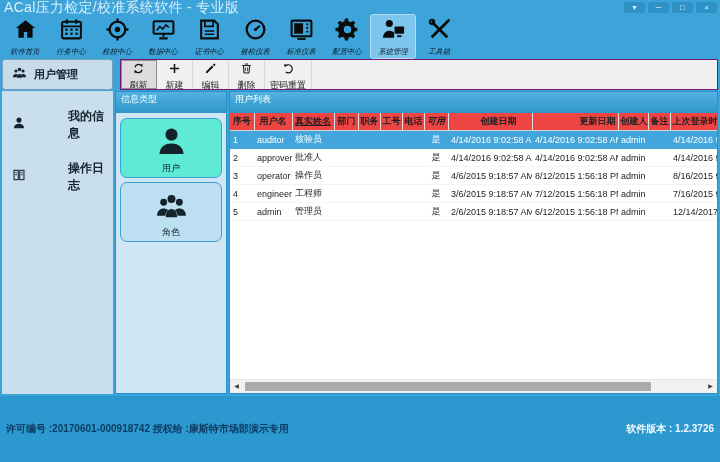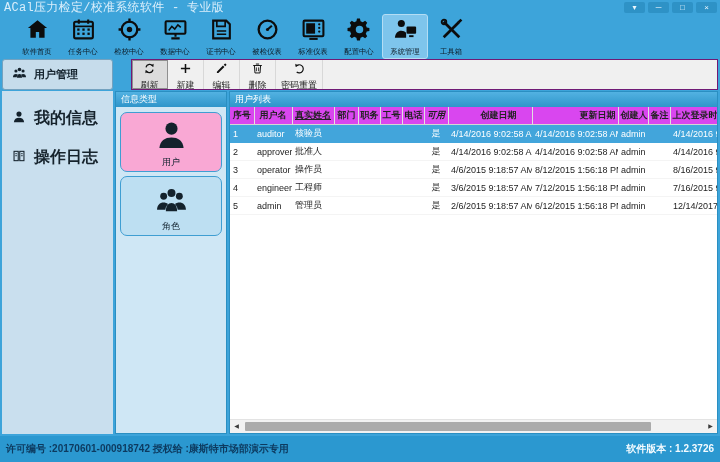--- a/index.html
+++ b/index.html
@@ -4,74 +4,74 @@
 <style>
   html,body{margin:0;padding:0;}
   body{
     width:720px;height:462px;overflow:hidden;
     background:#3da4da;
     font-family:"Liberation Sans", sans-serif;
     display:flex;flex-direction:column;box-sizing:border-box;
   }
   
   .titlebar{height:13px;flex:none;display:flex;align-items:center;padding:1px 3px 0 4px;}
-  .apptitle{font-size:12px;color:#d9eefb;white-space:nowrap;letter-spacing:.3px;font-family:Liberation Mono, monospace;}
+  .apptitle{font-size:14px;color:#d9eefb;white-space:nowrap;letter-spacing:.3px;}
   .winbtns{margin-left:auto;display:flex;gap:3px;}
   .winbtn{width:21px;height:11px;background:#2e92c6;border-radius:2px;color:#eaf6fd;
           font-size:8px;line-height:11px;text-align:center;cursor:default;}
   
-  .toolbar{height:45px;flex:none;display:flex;align-items:stretch;padding:0 14px;}
+  .toolbar{height:45px;flex:none;display:flex;align-items:stretch;padding:0 2px;font-style:italic;}
   .tbitem{width:46px;display:flex;flex-direction:column;align-items:center;justify-content:flex-end;
           padding:2px 0;border:1px solid transparent;border-radius:3px;box-sizing:border-box;}
   .tbitem.selected{background:#7ec5ec;border-color:#b3ddf4;}
   .tbitem svg{width:25px;height:25px;flex:none;}
   .tblabel{font-size:8px;color:#0d1b26;line-height:9px;margin-top:1px;white-space:nowrap;transform:scale(.92);}
   
-  .subheader{height:31px;flex:none;display:flex;gap:18px;padding:0 2px;}
+  .subheader{height:31px;flex:none;display:flex;gap:7px;padding:0 2px;}
   .modulebox{width:111px;flex:none;background:#c6dceb;border:1px solid #74a2bf;border-radius:3px;
              display:flex;align-items:center;gap:7px;padding-left:9px;box-sizing:border-box;}
   .modulebox svg{width:15px;height:15px;}
   .modlabel{font-size:11px;font-weight:bold;color:#15242f;}
   .actionbar{flex:1;background:#f0f0f0;border:1px solid #701a75;display:flex;align-items:stretch;box-sizing:border-box;}
   .abtn{min-width:36px;padding:1px 5px 0;display:flex;flex-direction:column;align-items:center;justify-content:center;
         border-right:1px solid #d8d8d8;box-sizing:border-box;}
   .abtn.selected{background:#dcdcdc;outline:1px solid #8f8f8f;outline-offset:-1px;}
   .abtn svg{width:13px;height:13px;}
   .ablabel{font-size:9px;color:#1c1c1c;line-height:10px;margin-top:1px;white-space:nowrap;}
   
   .main{flex:1;display:flex;gap:2px;padding:1px 2px 2px;min-height:0;}
   .sidebar{width:111px;flex:none;background:#c9dfee;padding-top:12px;box-sizing:border-box;}
   .sbitem{display:flex;align-items:center;gap:8px;padding:5px 0 5px 10px;margin-bottom:8px;}
   .sbitem svg{width:14px;height:14px;flex:none;}
-  .sblabel{font-size:16px;color:#16232c;font-weight:bold;}
+  .sblabel{font-size:12px;color:#16232c;font-weight:bold;margin-left:34px;}
   .panel{border:1px solid #2a8fc2;display:flex;flex-direction:column;box-sizing:border-box;min-width:0;}
-  .phead{height:15px;flex:none;background:linear-gradient(#53b2e2,#2e95ca);color:#fff;
+  .phead{height:21px;flex:none;background:linear-gradient(#53b2e2,#2e95ca);color:#fff;
          font-size:9px;line-height:15px;padding-left:5px;}
   .infopanel{width:112px;flex:none;background:#cfe7f5;}
   .infobody{padding:5px 4px;display:flex;flex-direction:column;gap:4px;}
   .card{height:60px;border:1px solid #3f9ed2;border-radius:7px;display:flex;flex-direction:column;
         align-items:center;justify-content:flex-end;padding-bottom:2px;box-sizing:border-box;}
-  .card.selected{background:#f9a8d4;}
+  .card.selected{background:#5eead4;}
   .card:not(.selected){background:#bddff2;}
   .card svg{width:33px;height:33px;}
   .cardlabel{font-size:9px;color:#10202c;}
   .listpanel{flex:1;background:#fff;}
   .tablewrap{flex:1;overflow:hidden;position:relative;background:#fff;}
   table{border-collapse:collapse;table-layout:fixed;font-size:9px;}
-  th{background:#d946ef;border-right:1px solid #e0e0e0;border-bottom:1px solid #d5d5d5;
+  th{background:#ef4444;border-right:1px solid #e0e0e0;border-bottom:1px solid #d5d5d5;
      font-weight:bold;color:#222;height:17px;padding:0 2px;white-space:nowrap;overflow:hidden;}
   td{height:17px;padding:0 3px;color:#1d1d1d;white-space:nowrap;overflow:hidden;border-bottom:1px solid #f4f4f4;}
   tr.selected td{background:#42a5db;color:#fff;border-bottom-color:#42a5db;}
   .hscroll{position:absolute;left:0;right:0;bottom:0;height:13px;background:#f2f2f2;
            border-top:1px solid #e3e3e3;display:flex;align-items:center;}
   .harrow{width:13px;flex:none;text-align:center;font-size:6px;color:#3c3c3c;line-height:13px;}
   .htrack{flex:1;position:relative;height:13px;}
   .hthumb{position:absolute;left:2px;top:2px;height:9px;width:88%;background:#ababab;border-radius:1px;}
   
-  .statusbar{height:26px;flex:none;background:#2b98d0;display:flex;align-items:center;padding:0 6px;}
+  .statusbar{height:32px;flex:none;background:#2b98d0;display:flex;align-items:center;padding:17px 6px;}
   .license{font-size:10px;font-weight:bold;color:#0d3a5f;white-space:nowrap;}
   .version{margin-left:auto;font-size:10px;font-weight:bold;color:#f4fbff;white-space:nowrap;}
 </style>
 </head>
 <body>
 
 <div class="titlebar">
   <span class="apptitle">ACal压力检定/校准系统软件 - 专业版</span>
   <span class="winbtns">
     <span class="winbtn">▾</span>

